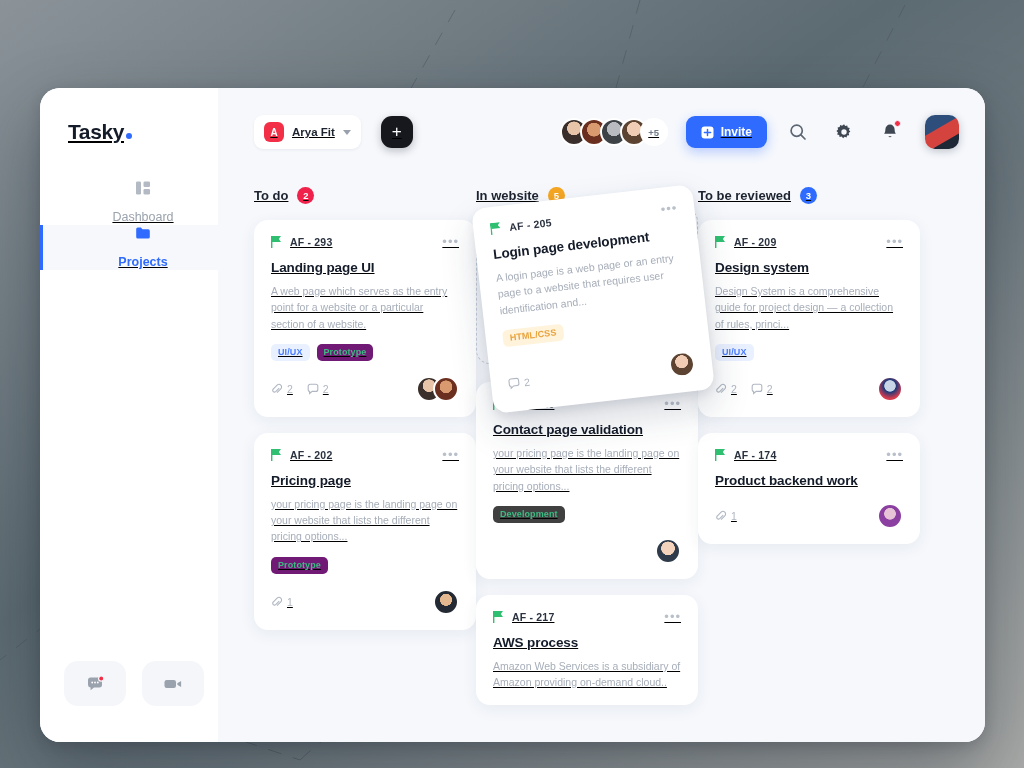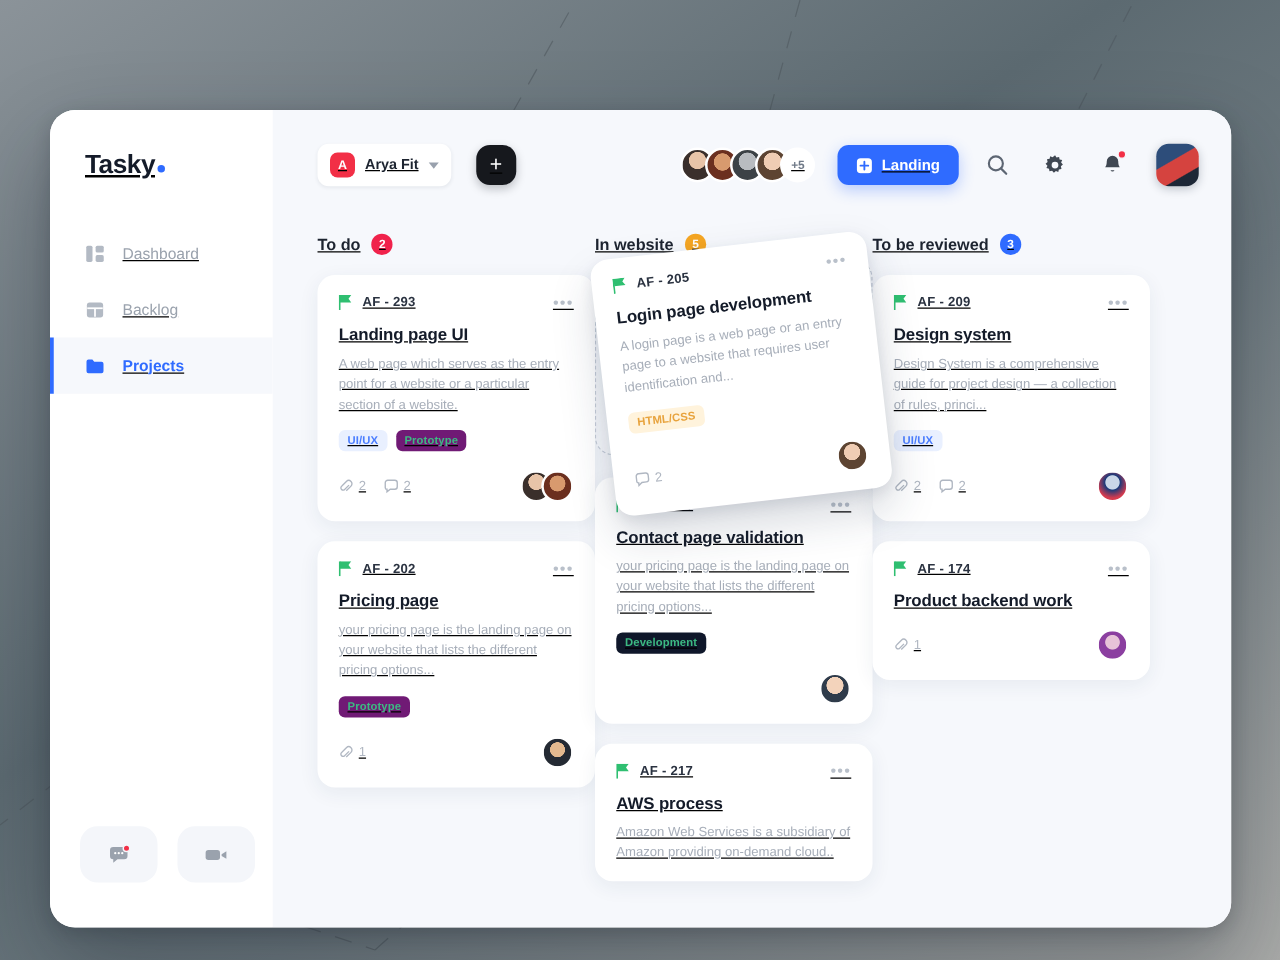--- a/index.html
+++ b/index.html
@@ -45,21 +45,21 @@
   }
   .logo-dot {
     width: 6px; height: 6px; border-radius: 50%;
     background: #2f6bff; margin-left: 2px;
   }
   .nav { margin-top: 36px; display: flex; flex-direction: column; }
   .nav-item {
     display: flex; align-items: center; gap: 14px;
     height: 45px; padding-left: 28px;
     color: #9aa2ad; font-size: 12.5px; font-weight: 500;
-    position: relative; cursor: pointer;
+    position: relative; cursor: pointer; flex-direction: column;
   }
   .nav-item .ico { width: 16px; height: 16px; display:block; }
   .nav-item.active { color: #2f6bff; font-weight: bold; background: #f6f8fc; }
   .nav-item.active::before {
     content:""; position:absolute; left:0; top:0; bottom:0; width:3px; background:#2f6bff;
   }
   .sidebar-bottom {
     margin-top: auto; padding: 0 0 36px 24px;
     display: flex; gap: 16px;
   }
@@ -177,21 +177,21 @@
     font-size: 10.5px; line-height: 1.55; color: #a7aeb9;
     margin-top: 8px;
   }
   .tags { display: flex; gap: 7px; margin-top: 12px; flex-wrap: wrap; }
   .tag {
     font-size: 9px; font-weight: bold; padding: 3.5px 7px;
     border-radius: 5px; letter-spacing: .1px;
   }
   .tag.uiux { background:#e9f0ff; color:#4a7dff; }
   .tag.proto { background:#701a75; color:#3cba82; }
-  .tag.dev   { background:#0f172a; color:#3cba82; }
+  .tag.dev   { background:#404040; color:#3cba82; }
   .tag.html  { background:#fff3dc; color:#e8a33d; }
   .card-foot {
     display: flex; align-items: center; margin-top: 15px; min-height: 26px;
   }
   .meta { display: flex; align-items: center; gap: 4px; margin-right: 14px;
           font-size: 10.5px; color: #b0b7c2; }
   .foot-avs { margin-left: auto; display: flex; }
   .foot-avs .av { width: 26px; height: 26px; margin-left: -9px; }
   .foot-avs .av:first-child { margin-left: 0; }
 
@@ -250,30 +250,20 @@
           <svg width="16" height="16" viewBox="0 0 16 16" fill="#b3bac4">
             <rect x="1" y="1.5" width="5" height="13" rx="1.3"></rect>
             <rect x="8.5" y="1.5" width="6.5" height="5.5" rx="1.3"></rect>
             <rect x="8.5" y="9" width="6.5" height="5.5" rx="1.3"></rect>
           </svg>
         </span>
         <span>Dashboard</span>
       </div>
 
 
-      <div class="nav-item">
-        <span class="ico">
-          <svg width="16" height="16" viewBox="0 0 16 16">
-            <rect x="1.5" y="2" width="13" height="12" rx="2.2" fill="#b3bac4"></rect>
-            <path d="M1.8 6.6h12.4" stroke="#fff" stroke-width="1.4"></path>
-            <path d="M8 6.8v6.6" stroke="#fff" stroke-width="1.4"></path>
-          </svg>
-        </span>
-        <span>Backlog</span>
-      </div>
 
       <div class="nav-item active">
         <span class="ico">
           <svg width="16" height="16" viewBox="0 0 16 16" fill="#2f6bff">
             <path d="M1.2 4.1a1.6 1.6 0 0 1 1.6-1.6h3.1l1.5 1.8h5.8a1.6 1.6 0 0 1 1.6 1.6v6.1a1.6 1.6 0 0 1-1.6 1.6H2.8a1.6 1.6 0 0 1-1.6-1.6z"></path>
           </svg>
         </span>
         <span>Projects</span>
       </div>
     </nav>
@@ -314,21 +304,21 @@
         <div class="av f3"></div>
         <div class="av f4"></div>
         <div class="av-more">+5</div>
       </div>
 
       <div class="invite-btn">
         <svg width="13" height="13" viewBox="0 0 13 13">
           <rect x="0.5" y="0.5" width="12" height="12" rx="3" fill="#fff"></rect>
           <path d="M6.5 3.4v6.2M3.4 6.5h6.2" stroke="#2f6bff" stroke-width="1.5" stroke-linecap="round"></path>
         </svg>
-        <span>Landing</span>
+        <span>Invite</span>
       </div>
 
       <div class="icon-btn">
         <svg width="18" height="18" viewBox="0 0 18 18" fill="none" stroke="#5d6673" stroke-width="1.7">
           <circle cx="7.7" cy="7.7" r="5.6"></circle>
             <path d="M11.9 11.9L16 16" stroke-linecap="round"></path>
         </svg>
       </div>
       <div class="icon-btn">
         <svg width="18" height="18" viewBox="0 0 18 18" fill="#3f4752">

